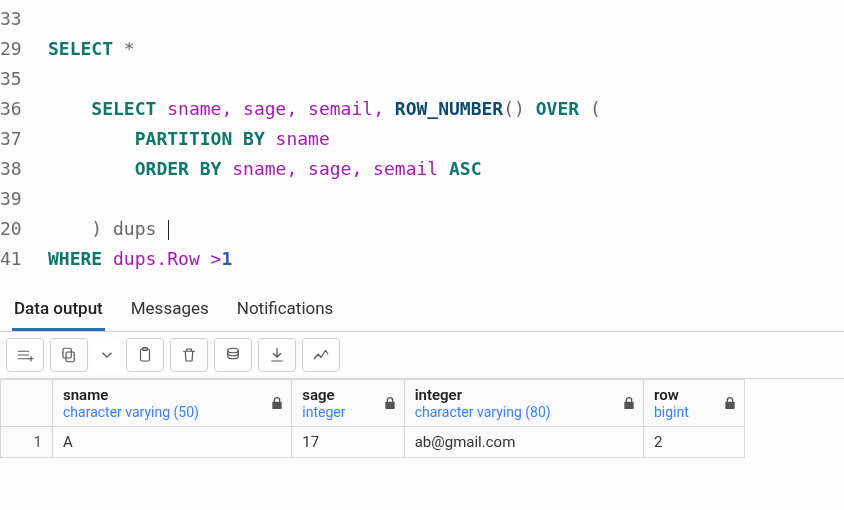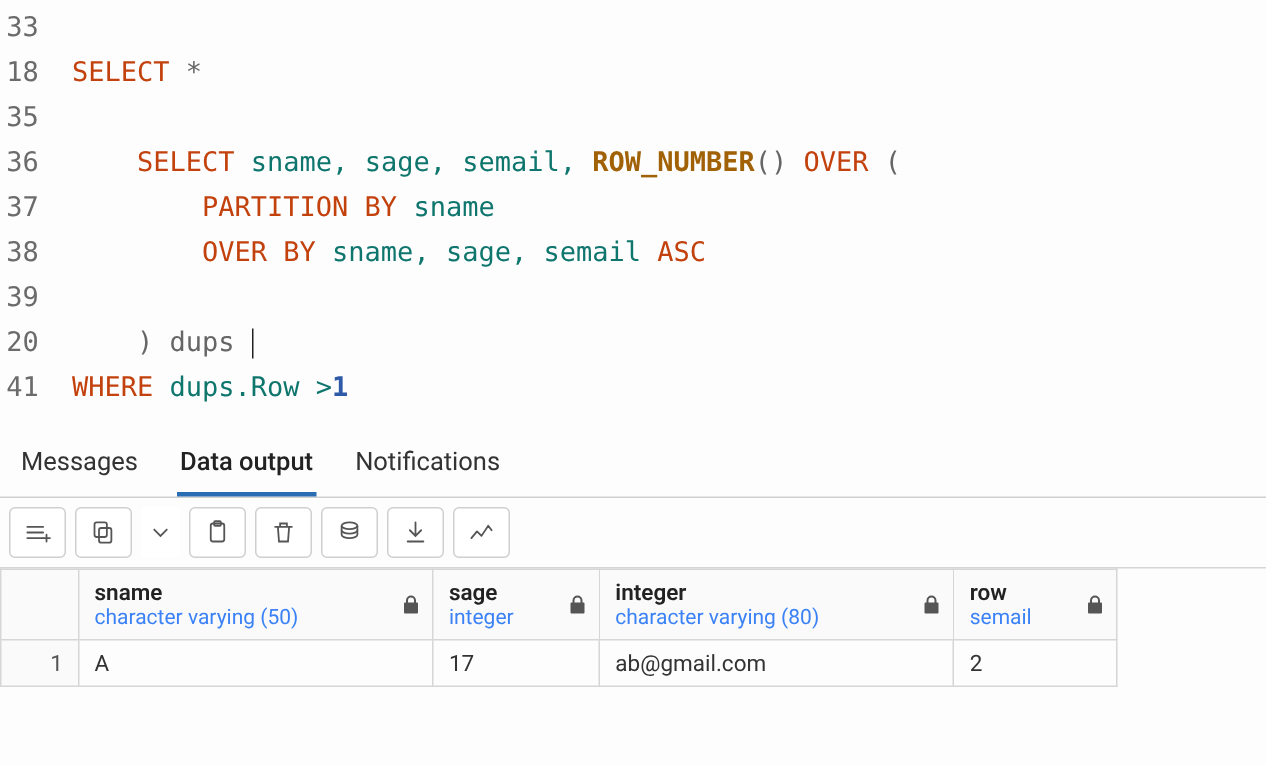--- a/index.html
+++ b/index.html
@@ -15,30 +15,30 @@
     font-size: 18px;
     line-height: 30px;
     padding-top: 4px;
   }
   .code-line {
     display: flex;
     align-items: baseline;
   }
   .ln {
     width: 48px;
-    text-align: center;
+    text-align: left;
     color: #6b6b6b;
     padding-right: 18px;
     user-select: none;
     flex-shrink: 0;
   }
   .code { white-space: pre; }
-  .kw { color: #c2410c; font-weight: normal; }
-  .fn { color: #a16207; font-weight: bold; }
-  .id { color: #0f766e; }
+  .kw { color: #0f766e; font-weight: bold; }
+  .fn { color: #0c4a6e; font-weight: bold; }
+  .id { color: #a21caf; }
   .num { color: #2e5aa8; font-weight: bold; }
   .punc { color: #666; }
   .cursor {
     display:inline-block;
     width:1px;
     height:20px;
     background:#222;
     vertical-align:middle;
     margin-left:1px;
   }
@@ -123,54 +123,54 @@
 </style>
 </head>
 <body>
 
 <div class="editor" id="editor">
     <div class="code-line">
       <span class="ln">33</span>
       <span class="code"></span>
     </div>
     <div class="code-line">
-      <span class="ln">18</span>
+      <span class="ln">29</span>
       <span class="code"><span class="kw">SELECT</span><span class="punc"> *</span></span>
     </div>
     <div class="code-line">
       <span class="ln">35</span>
     </div>
     <div class="code-line">
       <span class="ln">36</span>
       <span class="code"><span class="id">    </span><span class="kw">SELECT</span><span class="id"> sname, sage, semail, </span><span class="fn">ROW_NUMBER</span><span class="punc">() </span><span class="kw">OVER</span><span class="punc"> (</span></span>
     </div>
     <div class="code-line">
       <span class="ln">37</span>
       <span class="code"><span class="id">        </span><span class="kw">PARTITION BY</span><span class="id"> sname</span></span>
     </div>
     <div class="code-line">
       <span class="ln">38</span>
-      <span class="code"><span class="id">        </span><span class="kw">OVER BY</span><span class="id"> sname, sage, semail </span><span class="kw">ASC</span></span>
+      <span class="code"><span class="id">        </span><span class="kw">ORDER BY</span><span class="id"> sname, sage, semail </span><span class="kw">ASC</span></span>
     </div>
     <div class="code-line">
       <span class="ln">39</span>
     </div>
     <div class="code-line">
       <span class="ln">20</span>
       <span class="code"><span class="punc">    ) dups </span><span class="cursor"></span></span>
     </div>
     <div class="code-line">
       <span class="ln">41</span>
       <span class="code"><span class="kw">WHERE</span><span class="id"> dups.Row &gt;</span><span class="num">1</span></span>
     </div>
   </div>
 
 <div class="tabs" id="tabs">
+    <div class="tab active">Data output</div>
     <div class="tab">Messages</div>
-    <div class="tab active">Data output</div>
     <div class="tab">Notifications</div>
   </div>
 
 <div class="toolbar" id="toolbar">
     <div class="tbtn">
       <svg viewBox="0 0 24 24">
         <path d="M3 7h14M3 12h14M3 17h14" stroke-linecap="round"></path>
         <path d="M20 14v6M17 17h6" stroke-linecap="round"></path>
       </svg>
     </div>
@@ -235,21 +235,21 @@
         </th>
         <th>
           <div class="colname">integer</div>
           <div class="coltype">character varying (80)</div>
           <span class="lock"><svg viewBox="0 0 24 24">
               <path class="fillsvg" d="M7 10V8a5 5 0 0110 0v2h1a1 1 0 011 1v9a1 1 0 01-1 1H6a1 1 0 01-1-1v-9a1 1 0 011-1h1zm2 0h6V8a3 3 0 00-6 0v2z"></path>
             </svg></span>
         </th>
         <th>
           <div class="colname">row</div>
-          <div class="coltype">semail</div>
+          <div class="coltype">bigint</div>
           <span class="lock"><svg viewBox="0 0 24 24">
               <path class="fillsvg" d="M7 10V8a5 5 0 0110 0v2h1a1 1 0 011 1v9a1 1 0 01-1 1H6a1 1 0 01-1-1v-9a1 1 0 011-1h1zm2 0h6V8a3 3 0 00-6 0v2z"></path>
             </svg></span>
         </th>
       </tr>
     </thead>
     <tbody>
       <tr>
         <td class="rownum">1</td>
         <td>A</td>

